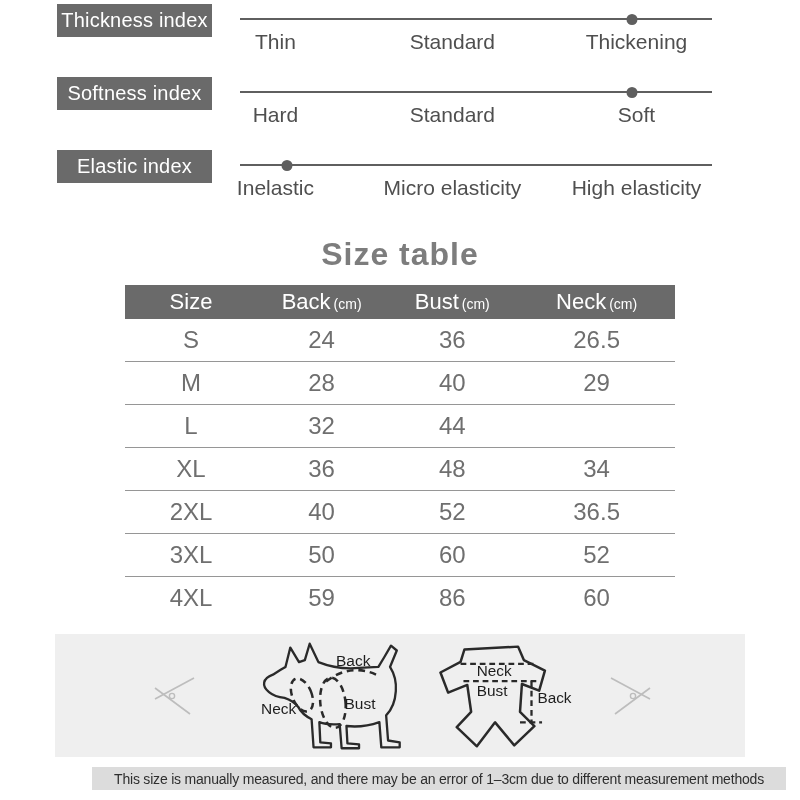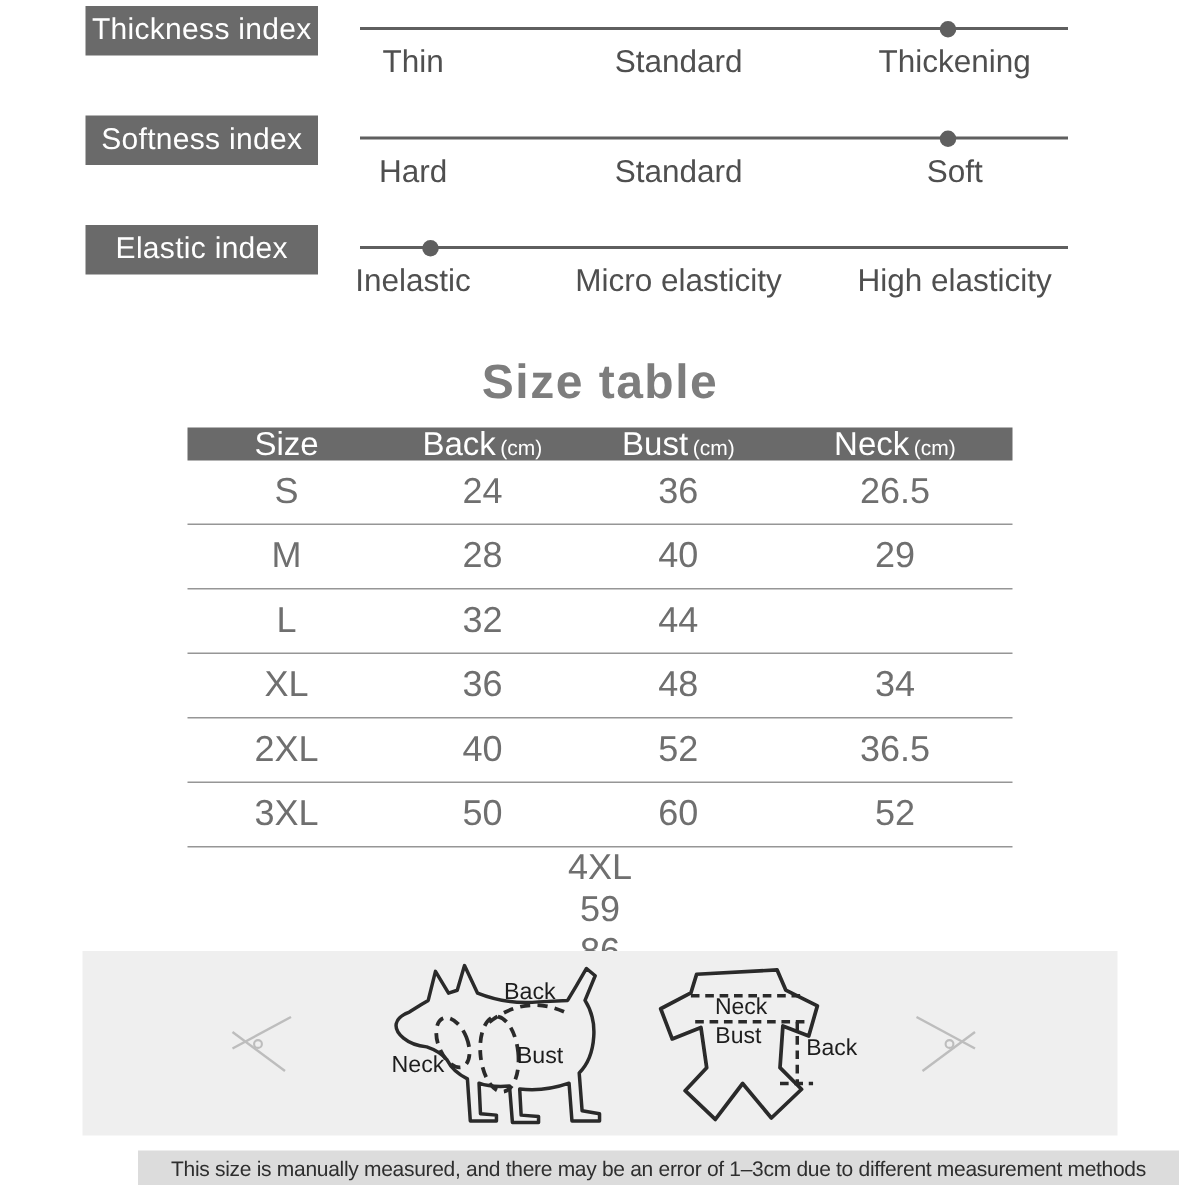--- a/index.html
+++ b/index.html
@@ -26,31 +26,31 @@
     font-size:21px;color:#4f4f4f;white-space:nowrap;
   }
   .opt-0{left:7.5%;} .opt-1{left:45%;} .opt-2{left:84%;}
   
   .table-title{
     position:absolute;top:236px;left:0;width:800px;text-align:center;
     font-size:32px;font-weight:700;color:#7d7d7d;letter-spacing:1px;
   }
   .size-table{position:absolute;left:125px;top:285px;width:550px;}
   .st-header{
-    display:flex;background:#6a6a6a;color:#ffffff;height:22px;align-items:center;
+    display:flex;background:#6a6a6a;color:#ffffff;height:34px;align-items:center;
   }
   .st-header .cell{font-size:22px;}
   .cell{text-align:center;}
   .c0{width:24%;} .c1{width:23.5%;} .c2{width:24%;} .c3{width:28.5%;}
   .unit{font-size:14px;margin-left:3px;}
   .st-row{
     display:flex;height:42px;align-items:center;
     font-size:24px;color:#6f6f6f;border-bottom:1px solid #969696;
   }
-  .st-row:last-child{border-bottom:none;flex-direction:column;}
+  .st-row:last-child{border-bottom:none;}
   
   .diagram-panel{
     position:absolute;left:55px;top:634px;width:690px;height:123px;background:#efefef;
   }
   .cutmark{position:absolute;top:38px;}
   .cutmark.left{left:92px;} .cutmark.right{left:548px;}
   .dog-svg{position:absolute;left:185px;top:1px;}
   .garment-svg{position:absolute;left:362px;top:4px;}
   .diag-text{font-size:16px;fill:#1d1d1d;}
   

